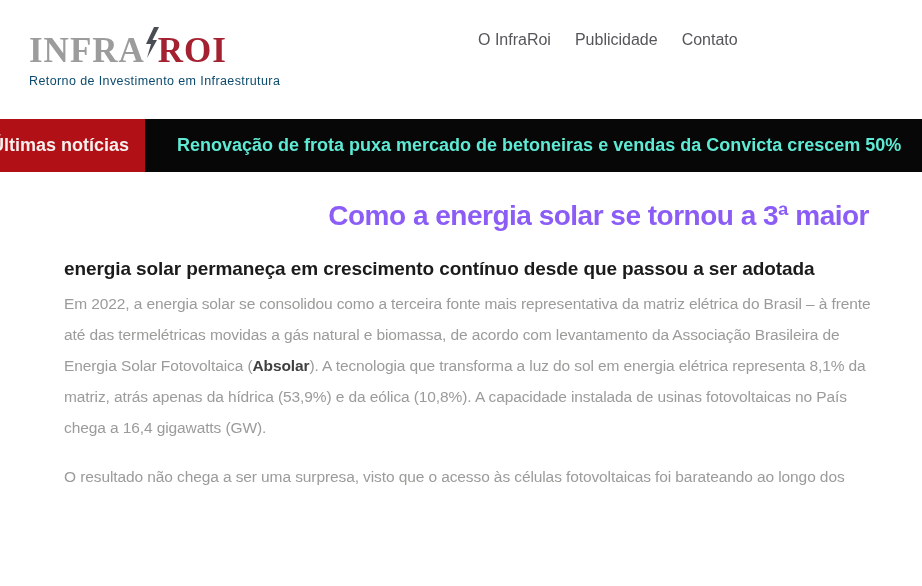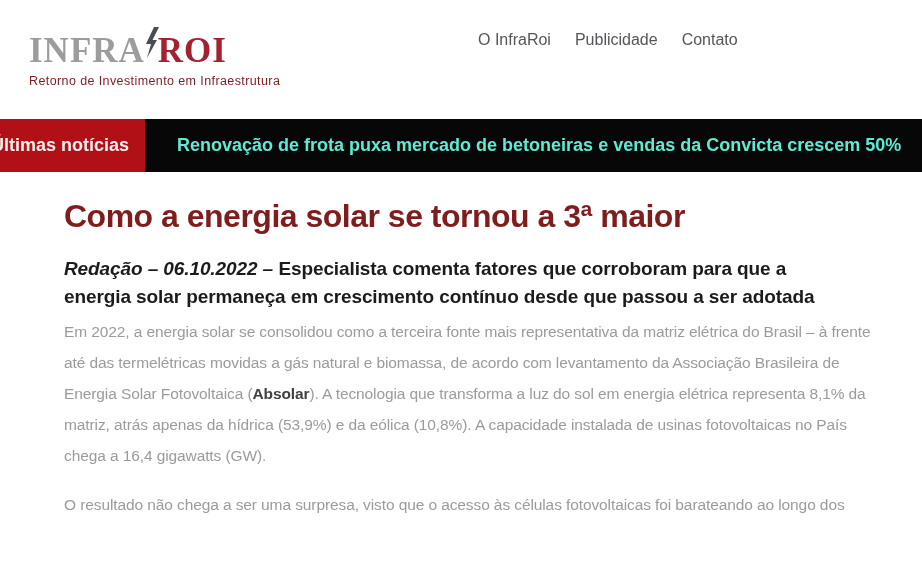--- a/index.html
+++ b/index.html
@@ -23,21 +23,21 @@
   .logo-line {
     font-family: "Liberation Serif", serif;
     font-weight: bold; font-size: 35px; line-height: 40px;
     letter-spacing: 1px; white-space: nowrap;
     display: flex; align-items: flex-end;
   }
   .logo-part1 { color: #9c9c9c; }
   .logo-part2 { color: #a32130; }
   .logo-bolt { margin: 0 -1px 4px 1px; display: inline-block; }
   .logo-tagline {
-    font-size: 12.5px; color: #7f1d1d; letter-spacing: 0.4px;
+    font-size: 12.5px; color: #0c4a6e; letter-spacing: 0.4px;
     margin-top: 3px; white-space: nowrap;
   }
 
   .nav {
     position: absolute; left: 478px; top: 31px;
     display: flex; gap: 24px;
     font-size: 16px; color: #54565a;
   }
   .nav a {
     color: #54565a; text-decoration: none; cursor: pointer; white-space: nowrap;
@@ -62,22 +62,22 @@
     display: flex; align-items: center;
     font-size: 18px; font-weight: bold; color: #5eead4;
     white-space: nowrap; overflow: hidden;
     text-decoration: none; cursor: pointer;
   }
 
   
   .article { position: absolute; left: 64px; top: 192px; width: 822px; }
   .article-title {
     width: 805px;
-    font-size: 32px; font-weight: bold; color: #7f1d1d;
-    line-height: 48px; letter-spacing: -0.5px;
+    font-size: 28px; font-weight: bold; color: #8b5cf6;
+    line-height: 48px; letter-spacing: -0.5px; text-align: right;
   }
   .article-title .t-line { display: block; }
   .article-subtitle {
     margin-top: 15px; width: 805px;
     font-size: 19px; font-weight: bold; color: #1b1b1b;
     line-height: 28px; letter-spacing: -0.1px;
   }
   .byline { font-style: italic; margin-right: 0.28em; }
   .sub-line { display: block; }
   .article-body {
@@ -120,21 +120,20 @@
   </div>
   <a class="ticker-headline">Renovação de frota puxa mercado de betoneiras e vendas da Convicta crescem 50%</a>
 </div>
 
 <div class="article">
   <h1 class="article-title">
     <span class="t-line">Como a energia solar se tornou a 3ª maior</span>
   </h1>
 
   <div class="article-subtitle">
-    <span class="sub-line"><span class="byline">Redação – 06.10.2022 –</span><span>Especialista comenta fatores que corroboram para que a</span></span>
     <span class="sub-line">energia solar permaneça em crescimento contínuo desde que passou a ser adotada</span>
   </div>
 
   <div class="article-body">
     <p><span>Em 2022, a energia solar se consolidou como a terceira fonte mais representativa da matriz elétrica do Brasil – à frente até das termelétricas movidas a gás natural e biomassa, de acordo com levantamento da Associação Brasileira de Energia Solar Fotovoltaica (</span><a class="inline-link">Absolar</a><span>). A tecnologia que transforma a luz do sol em energia elétrica representa 8,1% da matriz, atrás apenas da hídrica (53,9%) e da eólica (10,8%). A capacidade instalada de usinas fotovoltaicas no País chega a 16,4 gigawatts (GW).</span></p>
     <p>O resultado não chega a ser uma surpresa, visto que o acesso às células fotovoltaicas foi barateando ao longo dos</p>
   </div>
 </div>
 
 </body></html>

